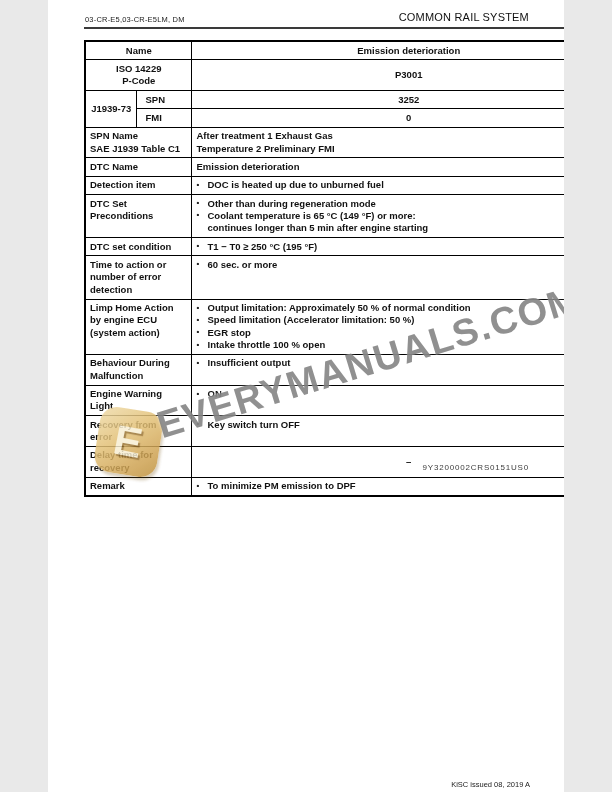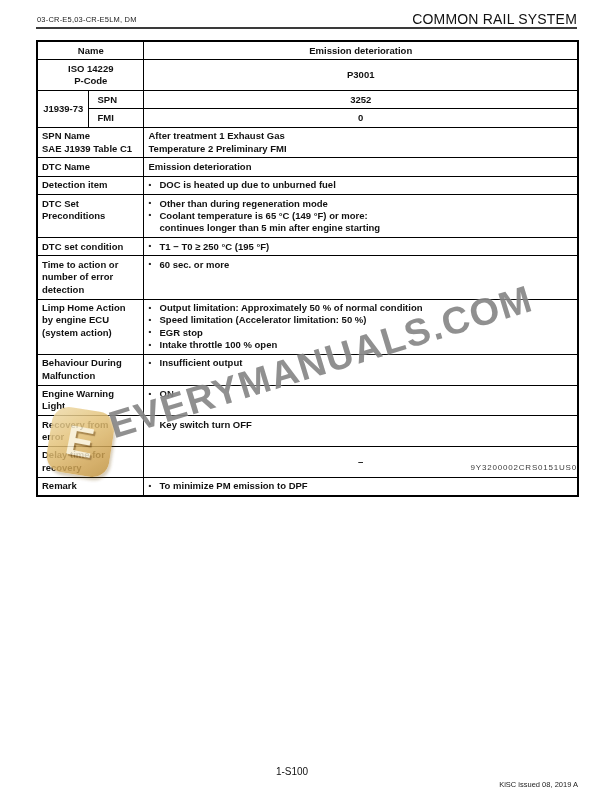--- a/index.html
+++ b/index.html
@@ -1,24 +1,24 @@
 <!DOCTYPE html>
 <html><head>
 <meta charset="utf-8">
 <style>
   * { margin:0; padding:0; box-sizing:border-box; }
   html,body { background:#e9e9e9; }
   body { font-family:"Liberation Sans", sans-serif; }
   .page {
-    position:relative; width:612px; height:792px; background:#ffffff;
+    position:relative; width:516px; height:792px; background:#ffffff;
     margin:0 auto; overflow:hidden; color:#111;
   }
   
   .hdr-left  { position:absolute; left:37px; top:15px; font-size:7.5px; color:#222; letter-spacing:0.2px; }
-  .hdr-right { position:absolute; right:35px; top:11px; font-size:14px; color:#111; letter-spacing:0.2px; }
+  .hdr-right { position:absolute; right:35px; top:11px; font-size:11px; color:#111; letter-spacing:0.2px; }
   .hdr-rule  { position:absolute; left:36px; top:27px; width:541px; height:1.5px; background:#3a3a3a; }
 
   
   table.dtc {
     position:absolute; left:36px; top:40px; width:541px;
     border-collapse:collapse; table-layout:fixed;
     border:2px solid #000; font-size:9.5px; line-height:1.3; color:#111;
   }
   table.dtc th, table.dtc td { border:1px solid #000; vertical-align:top; text-align:left; }
   .lbl { font-weight:bold; padding:2.5px 3px 2.5px 4px; }
@@ -260,16 +260,15 @@
       </tbody>
   </table>
 
   <div class="doc-code">9Y3200002CRS0151US0</div>
 
   <div class="wm-logo">
     <span class="wm-logo-e">E</span>
   </div>
   <div class="wm-text">EVERYMANUALS.COM</div>
 
-  <div class="pg-num">1-S100</div>
   <div class="ftr-right">KiSC issued 08, 2019 A</div>
 
 </div>
 
 </body></html>

